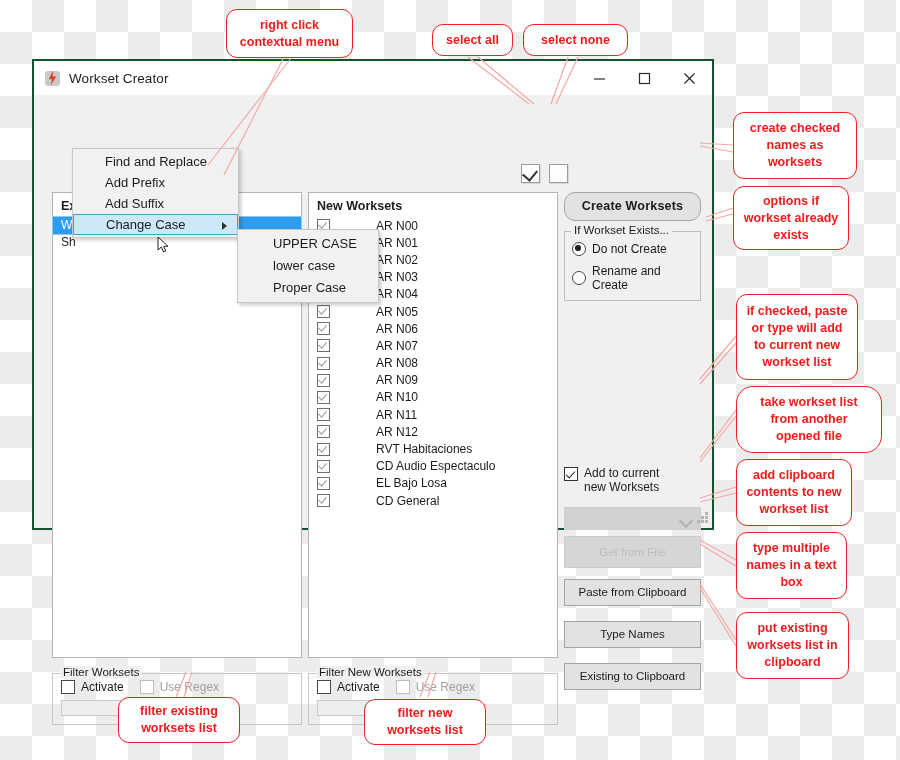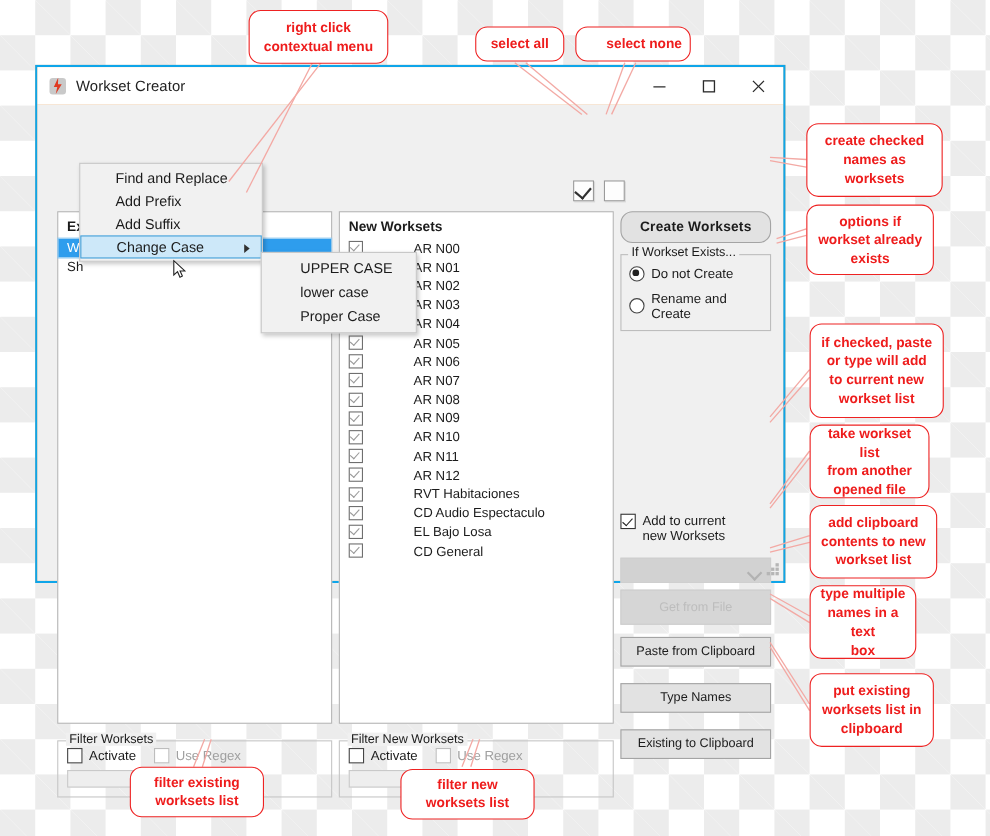--- a/index.html
+++ b/index.html
@@ -9,21 +9,21 @@
     background-color:#ffffff;
     background-image:
       linear-gradient(45deg,#ececec 25%,transparent 25%,transparent 75%,#ececec 75%,#ececec),
       linear-gradient(45deg,#ececec 25%,transparent 25%,transparent 75%,#ececec 75%,#ececec);
     background-size:64px 64px;
     background-position:0 0,32px 32px;
   }
   
   #app-window{
     position:absolute;left:32px;top:59px;width:682px;height:471px;
-    border:2px solid #0ea5e9;background:#fdba74;box-sizing:border-box;
+    border:2px solid #14532d;background:#ef4444;box-sizing:border-box;
   }
   #titlebar{height:34px;background:#ffffff;display:flex;align-items:center;position:relative;}
   #title-icon{width:17px;height:17px;margin-left:10px;margin-right:8px;position:relative;flex:0 0 auto;}
   #title-icon .sq{position:absolute;left:1px;top:1px;width:15px;height:15px;background:#c9c9c9;border-radius:3px;}
   #title-icon .bolt{position:absolute;left:4px;top:1px;width:9px;height:15px;background:#e03a22;
      clip-path:polygon(55% 0,10% 58%,45% 58%,30% 100%,90% 40%,52% 40%);}
   #title-text{font-size:13.5px;color:#222;letter-spacing:.1px;}
   .win-btns{position:absolute;right:0;top:0;height:34px;display:flex;}
   .win-btn{width:45px;height:34px;display:flex;align-items:center;justify-content:center;color:#2b2b2b;}
   .win-btn svg{display:block;}
@@ -341,45 +341,45 @@
 </svg>
 
 <div class="callout" style="left:226px;top:9px;width:127px;height:49px;">
   <span>right click<br>contextual menu</span>
   </div>
 
 <div class="callout" style="left:432px;top:24px;width:81px;height:32px;">
   <span>select all</span>
   </div>
 
-<div class="callout" style="left:523px;top:24px;width:105px;height:32px;justify-content:flex-end;">
+<div class="callout" style="left:523px;top:24px;width:105px;height:32px;">
   <span>select none</span>
   </div>
 
 <div class="callout" style="left:733px;top:112px;width:124px;height:67px;">
   <span>create checked<br>names as<br>worksets</span>
   </div>
 
 <div class="callout" style="left:733px;top:186px;width:116px;height:64px;">
   <span>options if<br>workset already<br>exists</span>
   </div>
 
 <div class="callout" style="left:736px;top:294px;width:122px;height:86px;">
   <span>if checked, paste<br>or type will add<br>to current new<br>workset list</span>
   </div>
 
-<div class="callout" style="left:736px;top:386px;width:109px;height:67px;">
+<div class="callout" style="left:736px;top:386px;width:146px;height:67px;border-radius:17px;">
   <span>take workset list<br>from another<br>opened file</span>
   </div>
 
 <div class="callout" style="left:736px;top:459px;width:116px;height:67px;">
   <span>add clipboard<br>contents to new<br>workset list</span>
   </div>
 
-<div class="callout" style="left:736px;top:532px;width:97px;height:67px;">
+<div class="callout" style="left:736px;top:532px;width:111px;height:67px;">
   <span>type multiple<br>names in a text<br>box</span>
   </div>
 
 <div class="callout" style="left:736px;top:612px;width:113px;height:67px;">
   <span>put existing<br>worksets list in<br>clipboard</span>
   </div>
 
 <div class="callout" style="left:118px;top:697px;width:122px;height:46px;">
   <span>filter existing<br>worksets list</span>
   </div>

